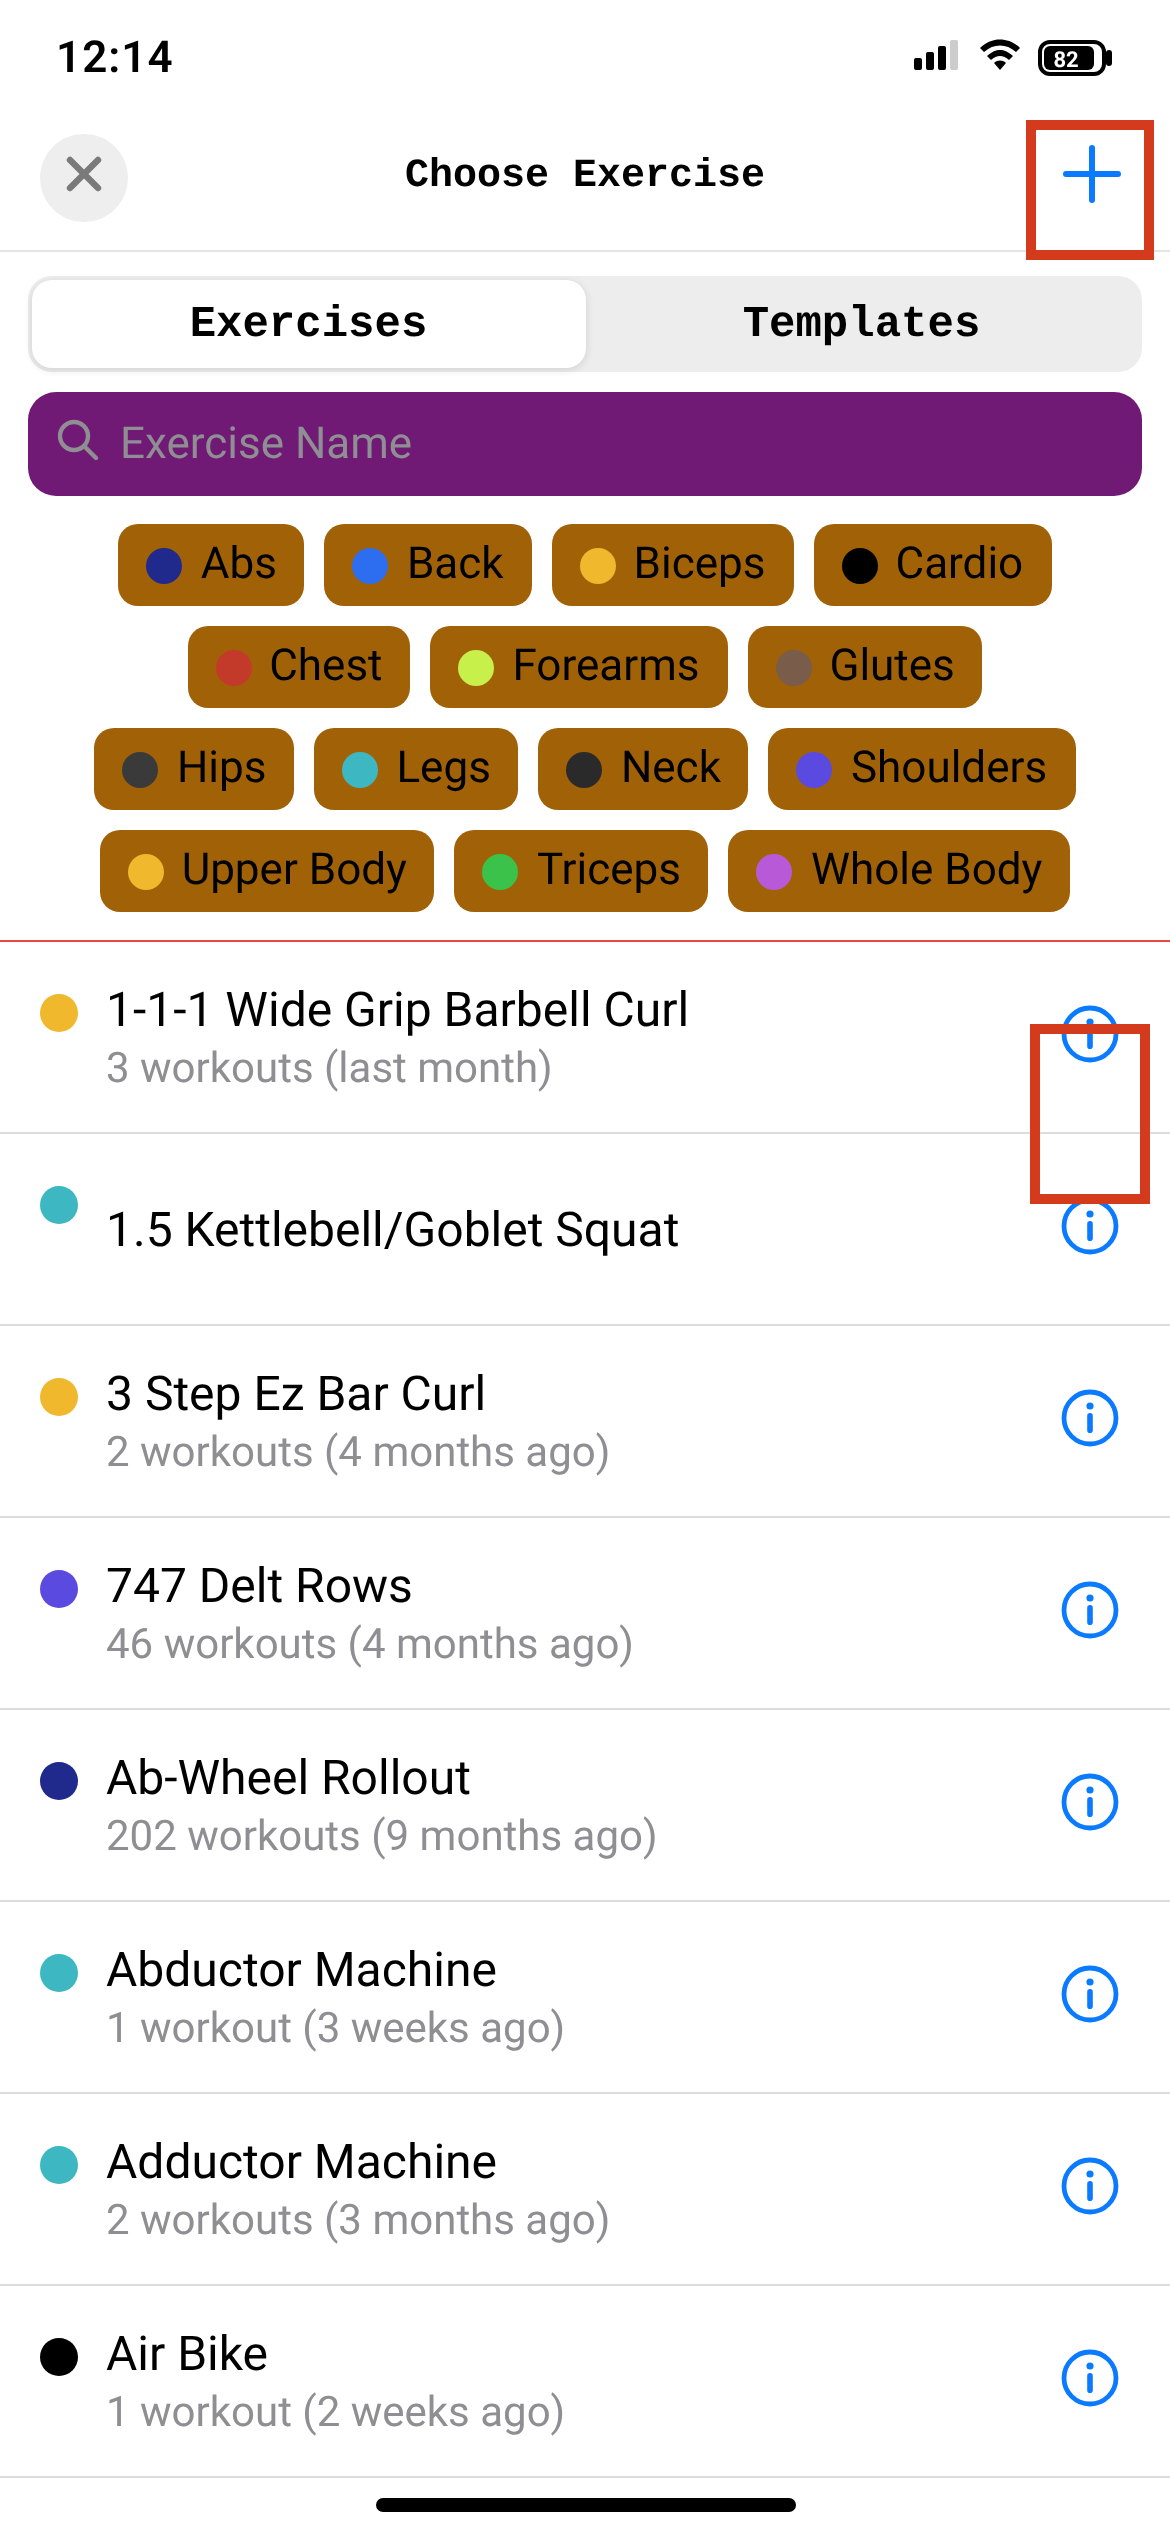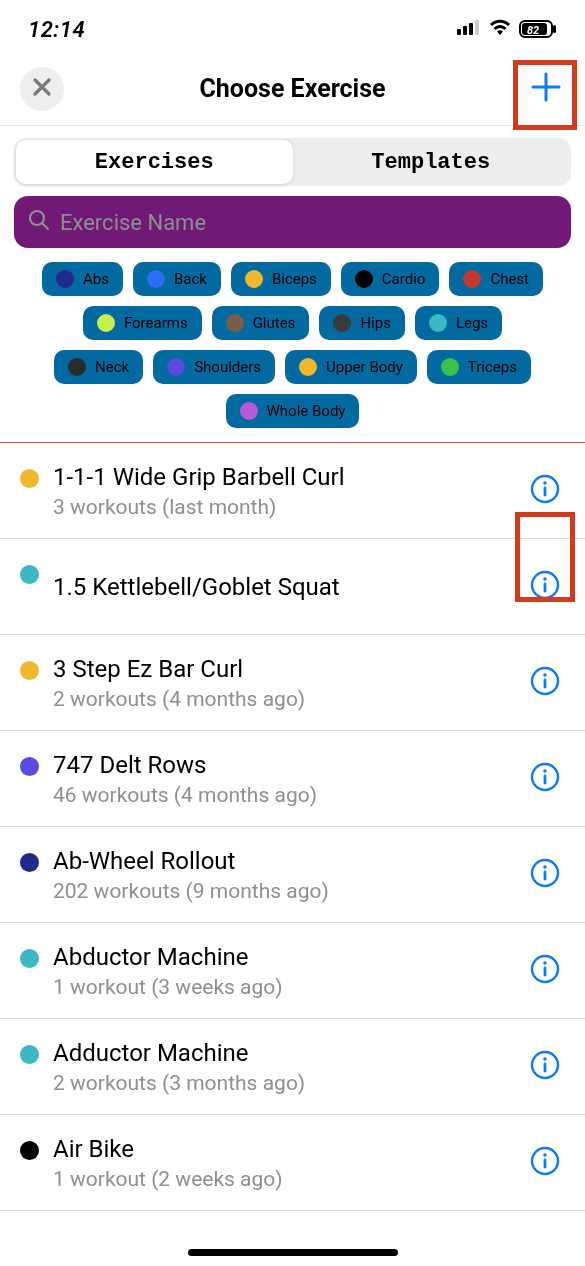--- a/index.html
+++ b/index.html
@@ -1,31 +1,31 @@
 <!DOCTYPE html>
 <html><head>
 <meta charset="utf-8">
 <style>
   * { box-sizing: border-box; margin: 0; padding: 0; font-family: -apple-system, BlinkMacSystemFont, "Segoe UI", Roboto, Helvetica, Arial, sans-serif; }
   body { width: 585px; height: 1266px; background: #fff; position: relative; overflow: hidden; }
-  .status-bar { display: flex; justify-content: space-between; align-items: center; padding: 14px 28px 8px 28px; height: 52px; font-style: italic; }
+  .status-bar { display: flex; justify-content: space-between; align-items: center; padding: 14px 28px 8px 28px; height: 52px; }
   .status-time { font-size: 22px; font-weight: 600; letter-spacing: 0.5px; }
   .status-icons { display: flex; align-items: center; gap: 7px; }
   .nav-bar { position: relative; display: flex; align-items: center; justify-content: center; height: 74px; border-bottom: 1px solid #e5e5e5; }
   .close-btn { position: absolute; left: 20px; width: 44px; height: 44px; border-radius: 50%; background: #eeeeee; display: flex; align-items: center; justify-content: center; }
   .add-btn { position: absolute; right: 12px; width: 54px; height: 54px; display: flex; align-items: center; justify-content: center; }
-  .nav-title { font-size: 25px; font-weight: 700; }
+  .nav-title { font-size: 20px; font-weight: 700; font-family: Liberation Mono, monospace; }
   .segmented { margin: 12px 14px 0 14px; background: #ededee; border-radius: 12px; display: flex; padding: 2px; height: 48px; }
   .seg-item { flex: 1; display: flex; align-items: center; justify-content: center; font-size: 22px; font-weight: 600; border-radius: 10px; font-family: Liberation Mono, monospace; }
   .seg-item.active { background: #fff; box-shadow: 0 1px 4px rgba(0,0,0,0.12); }
   .search-bar { margin: 10px 14px 0 14px; background: #701a75; border-radius: 14px; height: 52px; display: flex; align-items: center; padding: 0 14px; gap: 10px; }
   .search-input { border: none; background: transparent; font-size: 22px; color: #8e8e93; outline: none; flex: 1; }
   .search-input::placeholder { color: #8e8e93; }
   .filters { display: flex; flex-wrap: wrap; justify-content: center; gap: 10px 10px; padding: 14px 40px 14px 40px; }
-  .chip { background: #0369a1; border-radius: 10px; padding: 8px 14px; display: flex; gap: 9px; font-size: 15px; }
+  .chip { background: #a16207; border-radius: 10px; padding: 8px 14px; display: flex; align-items: center; gap: 9px; font-size: 22px; }
   .chip-dot { width: 18px; height: 18px; border-radius: 50%; }
   .list { border-top: 1px solid #ef4444; }
   .row { display: flex; align-items: center; padding: 16px 20px 16px 20px; border-bottom: 1px solid #dcdcdc; min-height: 96px; }
   .row-dot { width: 19px; height: 19px; border-radius: 50%; flex-shrink: 0; margin-top: 4px; align-self: flex-start; margin-top: 10px; }
   .row-body { flex: 1; margin-left: 14px; }
   .row-title { font-size: 24px; font-weight: 400; color: #000; }
   .row-sub { font-size: 21px; color: #8e8e93; margin-top: 4px; }
   .info-btn { width: 40px; height: 40px; flex-shrink: 0; display:flex; align-items:center; justify-content:center; }
   .highlight-box { position: absolute; border: 5px solid #d43a1c; pointer-events: none; }
   .hb1 { top: 60px; right: 8px; width: 64px; height: 70px; }

